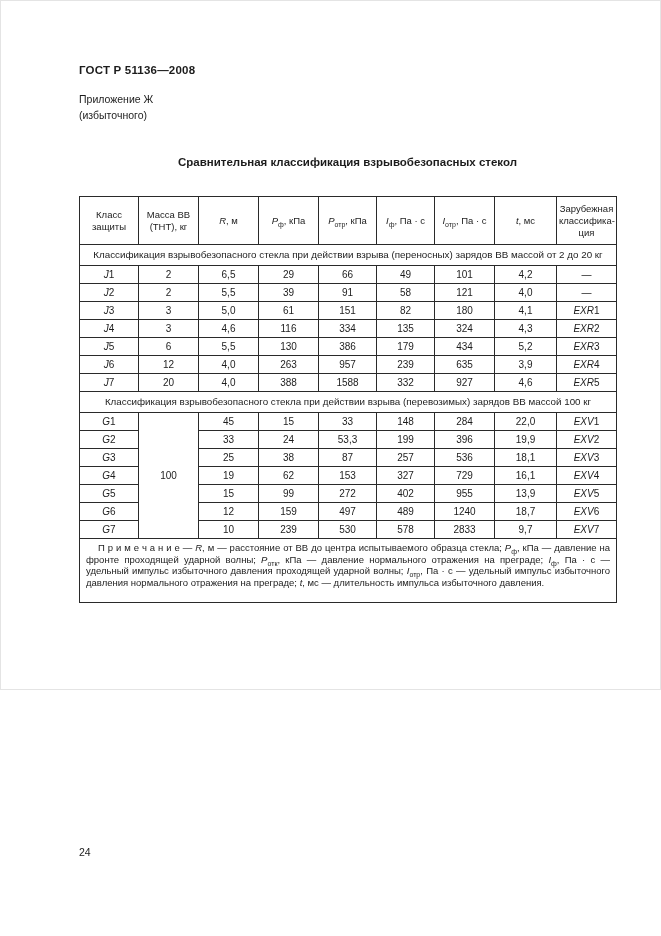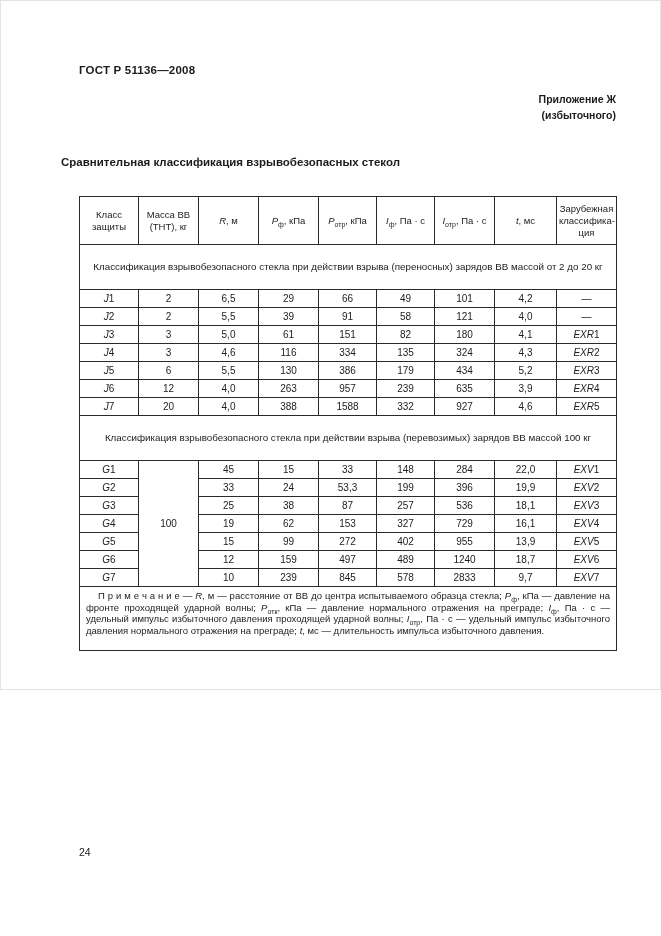--- a/index.html
+++ b/index.html
@@ -15,43 +15,43 @@
     width: 661px; height: 690px;
     background: #ffffff;
     border: 1px solid #e4e4e4;
   }
   .doc-code {
     position: absolute; left: 78px; top: 63px;
     font-size: 11.5px; font-weight: bold; letter-spacing: 0.2px;
   }
   .appendix {
     position: absolute; left: 78px; top: 90px; width: 537px;
-    text-align: right; font-weight: bold; font-size: 10.5px; line-height: 16px;
+    text-align: left; font-weight: normal; font-size: 10.5px; line-height: 16px;
   }
   .main-title {
     position: absolute; left: 60px; top: 155px; width: 573px;
-    text-align: left; font-weight: bold; font-size: 11.5px;
+    text-align: center; font-weight: bold; font-size: 11.5px;
   }
   table.cls {
     position: absolute; left: 78px; top: 195px;
     width: 537px; border-collapse: collapse; table-layout: fixed;
   }
   table.cls th, table.cls td {
     border: 1px solid #2a2a2a;
     font-size: 10px;
     text-align: center; vertical-align: middle;
     padding: 0 2px;
     line-height: 12px;
   }
   table.cls th {
     font-weight: normal; font-size: 9.5px; height: 48px;
     white-space: normal;
   }
   table.cls td.section-cell {
-    height: 19px; font-size: 9.8px; padding: 16px 4px;
+    height: 19px; font-size: 9.8px; padding: 4px 4px;
   }
   table.cls td.data-cell { height: 18px; }
   table.cls td.note-cell {
     text-align: justify; font-size: 9.5px; line-height: 11.6px;
     padding: 3px 6px 5px 6px; text-indent: 12px; height: 64px;
     vertical-align: top;
   }
   table.cls sub { font-size: 7px; line-height: 0; }
   .page-number {
     position: absolute; left: 78px; top: 845px; font-size: 10.5px;
@@ -235,21 +235,21 @@
           <td class="data-cell">497</td>
           <td class="data-cell">489</td>
           <td class="data-cell">1240</td>
           <td class="data-cell">18,7</td>
           <td class="data-cell"><i>EXV</i>6</td>
         </tr>
         <tr>
           <td class="data-cell"><i>G</i>7</td>
           <td class="data-cell">10</td>
           <td class="data-cell">239</td>
-          <td class="data-cell">845</td>
+          <td class="data-cell">530</td>
           <td class="data-cell">578</td>
           <td class="data-cell">2833</td>
           <td class="data-cell">9,7</td>
           <td class="data-cell"><i>EXV</i>7</td>
         </tr>
         <tr>
           <td colspan="9" class="note-cell">П р и м е ч а н и е — <i>R</i>, м — расстояние от ВВ до центра испытываемого образца стекла; <i>P</i><sub>ф</sub>, кПа — давление на фронте проходящей ударной волны; <i>P</i><sub>отк</sub>, кПа — давление нормального отражения на преграде; <i>I</i><sub>ф</sub>, Па · с — удельный импульс избыточного давления проходящей ударной волны; <i>I</i><sub>отр</sub>, Па · с — удельный импульс избыточного давления нормального отражения на преграде; <i>t</i>, мс — длительность импульса избыточного давления.</td>
         </tr>
       </tbody>
   </table>

